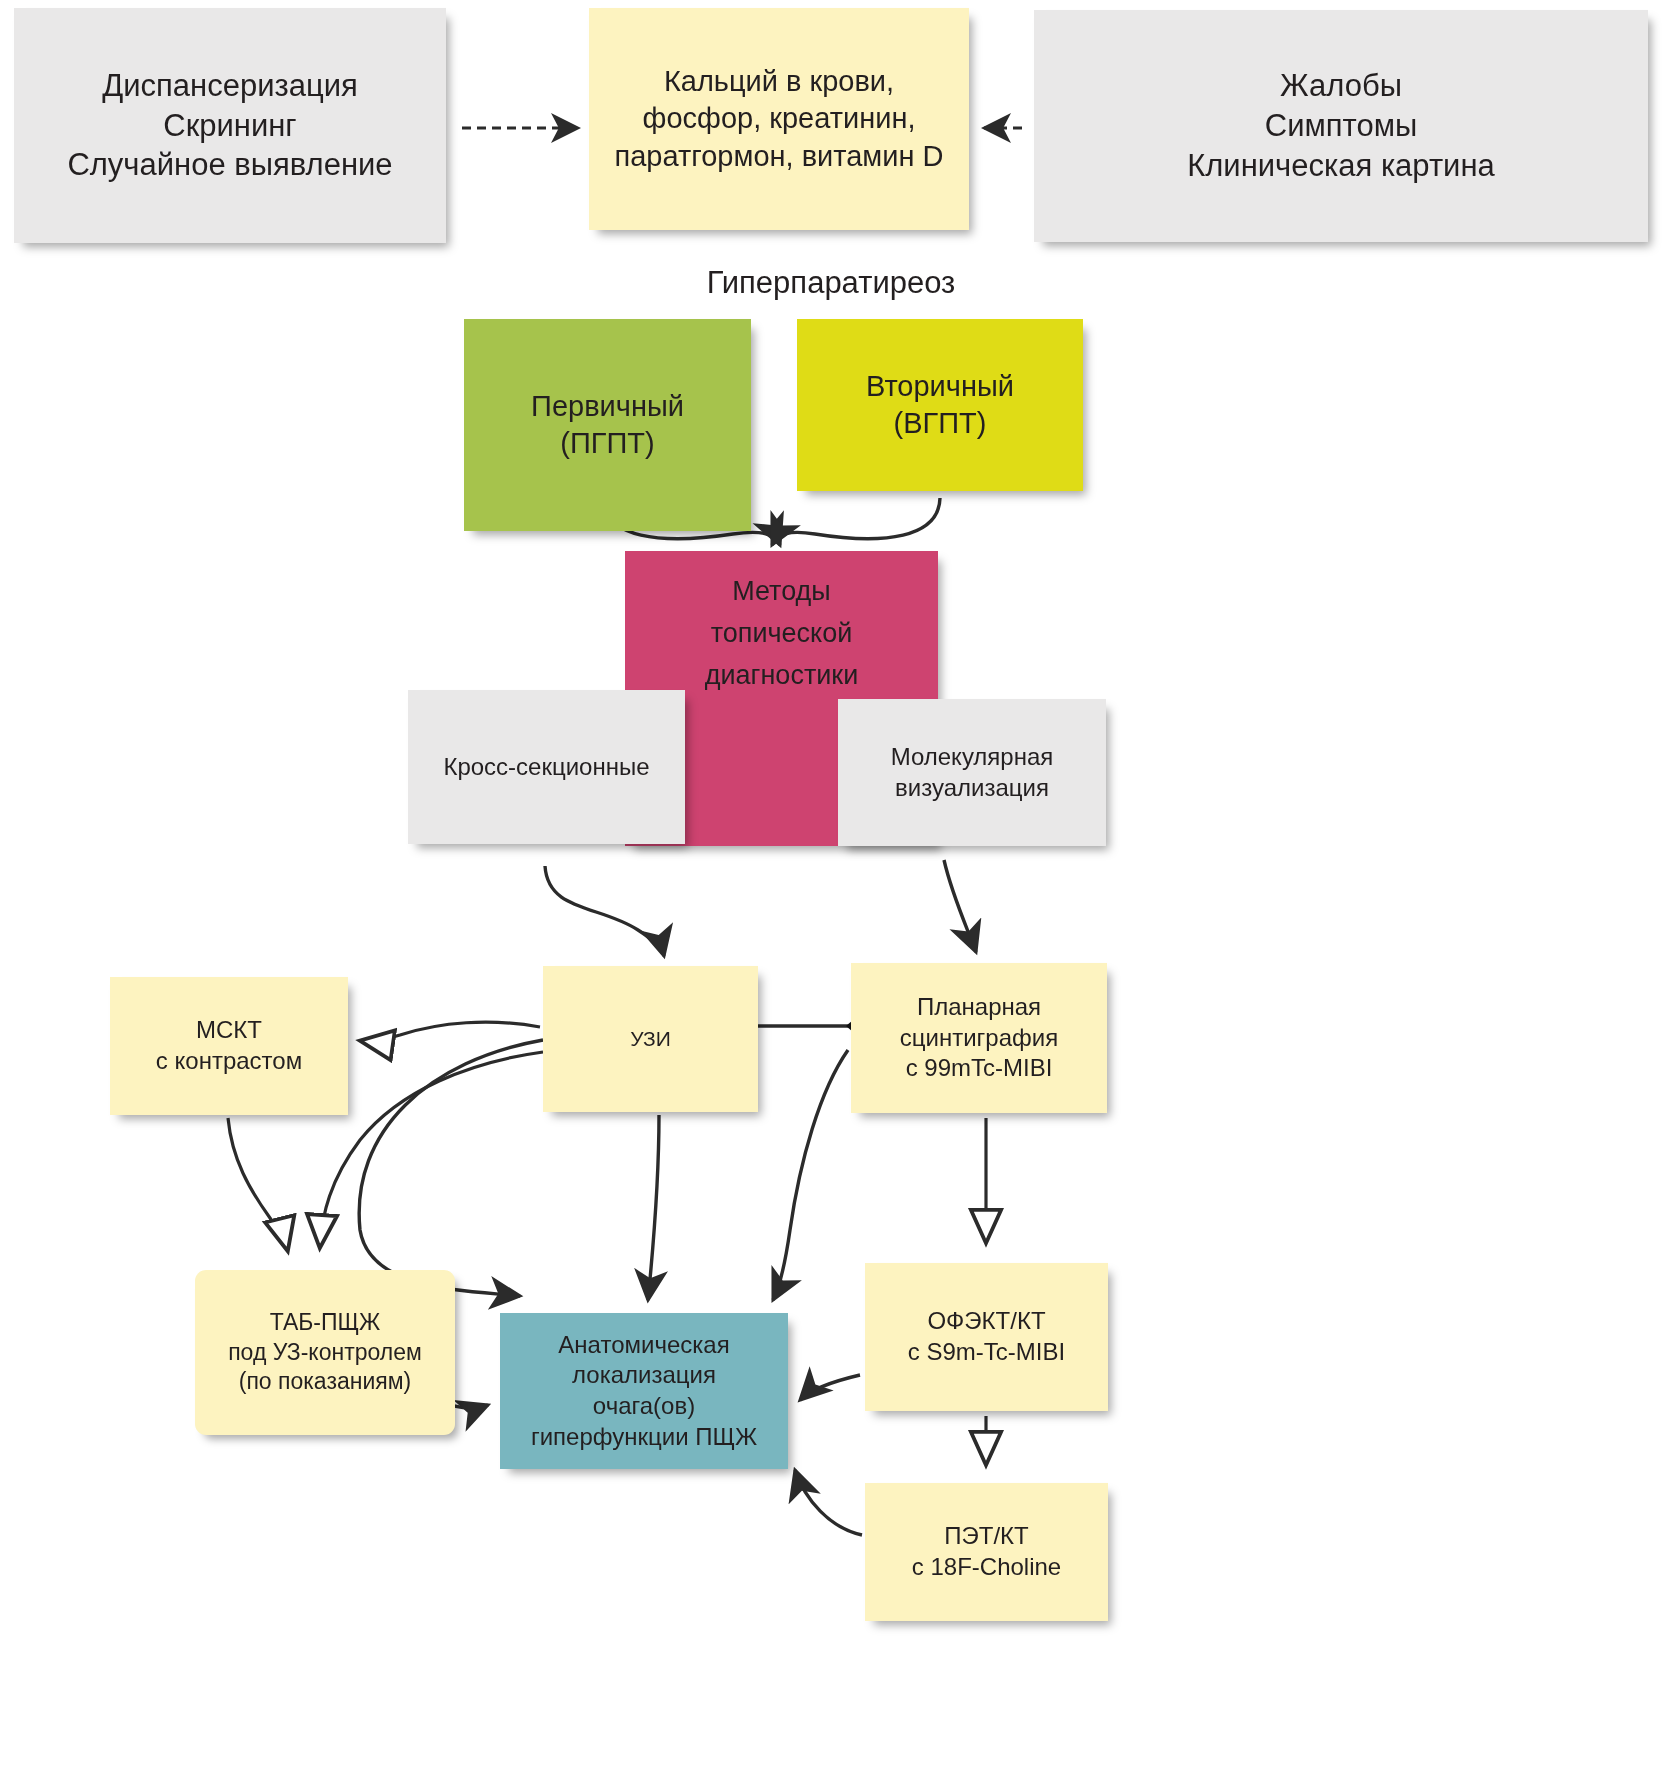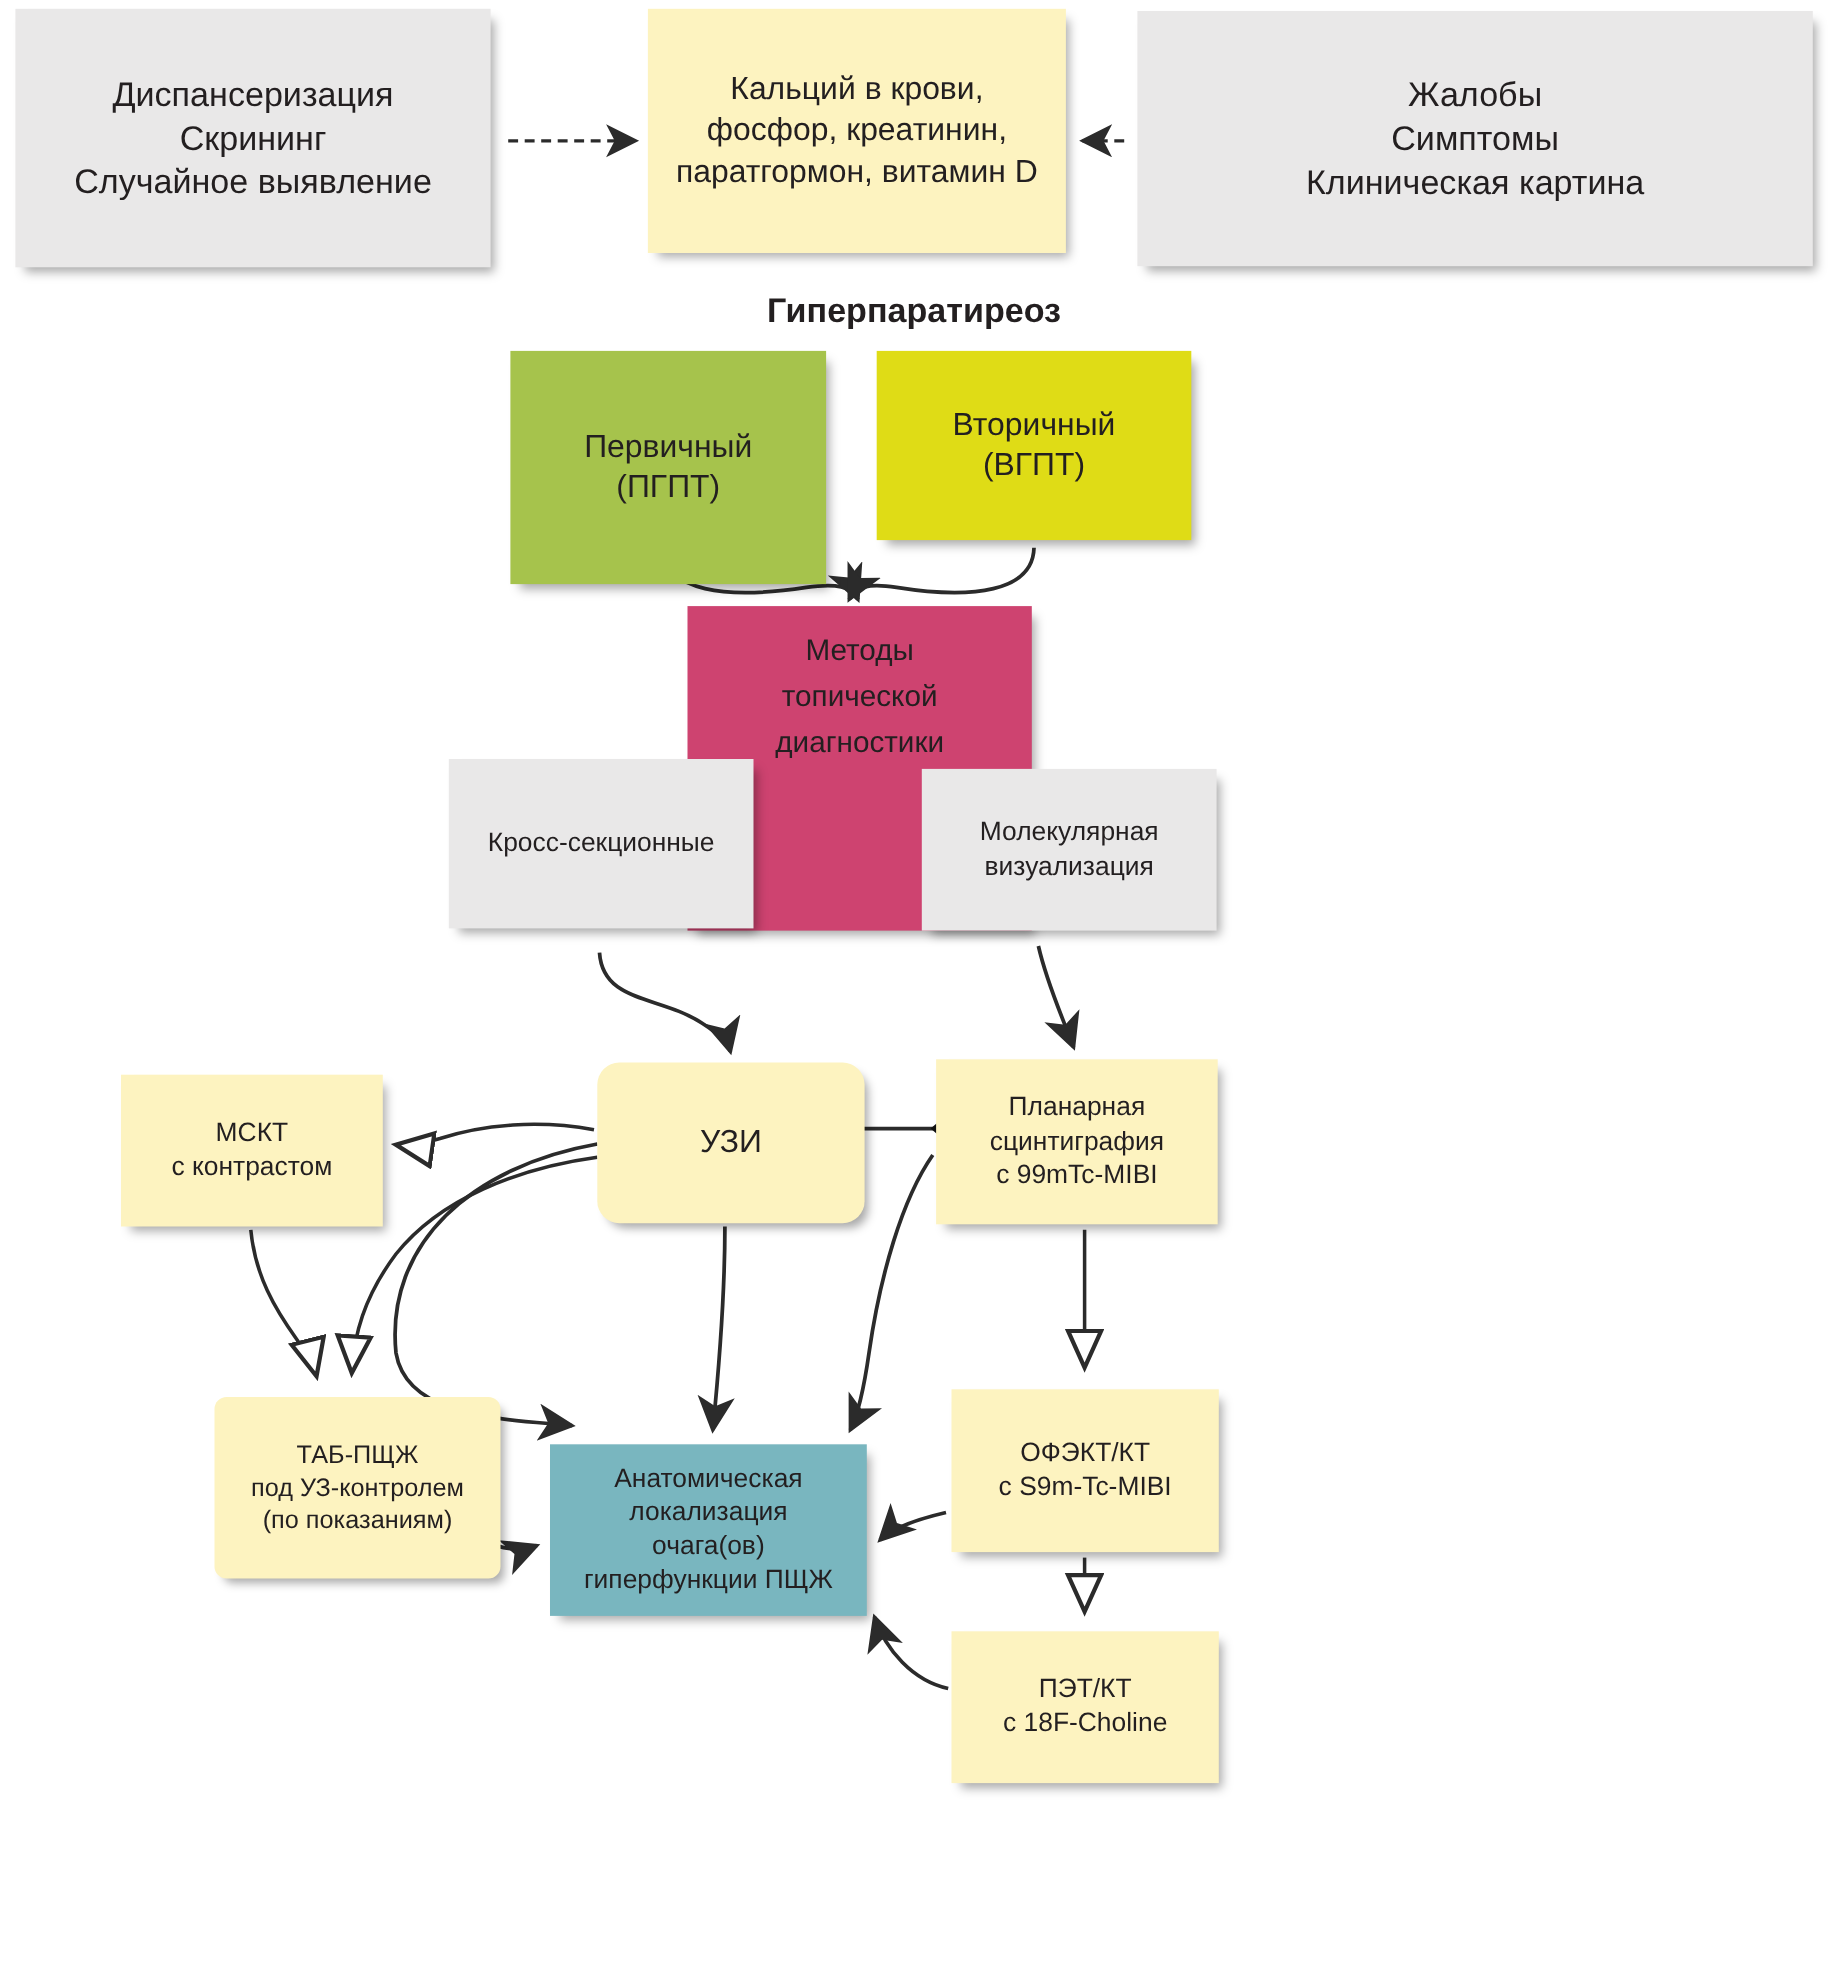--- a/index.html
+++ b/index.html
@@ -10,21 +10,21 @@
        justify-content:center;text-align:center;line-height:1.28;
        box-shadow:6px 7px 9px -3px rgba(0,0,0,0.34);}
   .box .txt{white-space:pre-line;padding:0 6px;}
   .grey{background:#e9e8e8;}
   .cream{background:#fdf3c0;}
   .green{background:#a6c34c;}
   .lime{background:#dfdc16;}
   .pink{background:#ce4370;}
   .teal{background:#79b6bf;}
   svg.edges{position:absolute;left:0;top:0;width:1662px;height:1786px;overflow:visible;pointer-events:none;}
-  .title{position:absolute;font-weight:bold;text-align:center;}
+  .title{position:absolute;font-weight:normal;text-align:center;}
 </style>
 </head>
 <body>
 
 <div id="canvas">
 
   <svg class="edges" viewBox="0 0 1662 1786">
     <defs>
       <marker id="afill" markerWidth="12" markerHeight="12" refX="9" refY="5" orient="auto" markerUnits="strokeWidth">
         <path d="M0,0 L10,5 L0,10 L2.6,5 z" fill="#2b2b2b"></path>
@@ -152,21 +152,21 @@
   <div class="box grey" style="left:838px;top:699px;width:268px;height:147px;font-size:24px;z-index:3;">
     <span class="txt">Молекулярная
 визуализация</span>
   </div>
 
   <div class="box cream" style="left:110px;top:977px;width:238px;height:138px;font-size:24px;z-index:4;">
     <span class="txt">МСКТ
 с контрастом</span>
   </div>
 
-  <div class="box cream" style="left:543px;top:966px;width:243px;height:146px;font-size:29px;z-index:4;border-radius:20px;">
+  <div class="box cream" style="left:543px;top:966px;width:215px;height:146px;font-size:21px;z-index:4;">
     <span class="txt">УЗИ</span>
   </div>
 
   <div class="box cream" style="left:851px;top:963px;width:256px;height:150px;font-size:24px;z-index:4;">
     <span class="txt">Планарная
 сцинтиграфия
 с 99mTc-MIBI</span>
   </div>
 
   <div class="box cream" style="left:195px;top:1270px;width:260px;height:165px;font-size:23px;z-index:4;border-radius:11px;">

